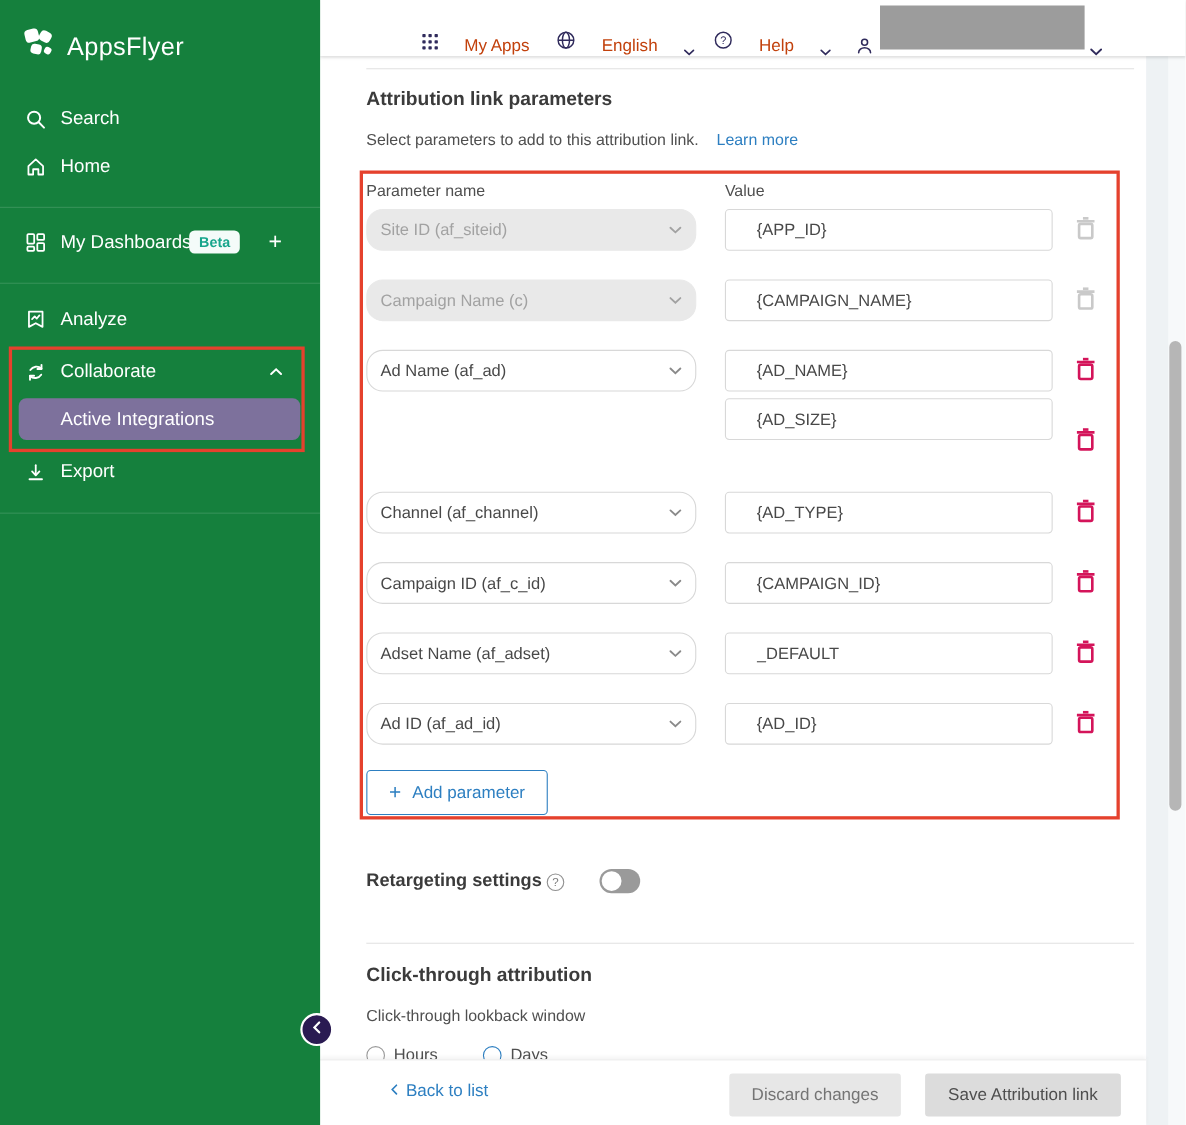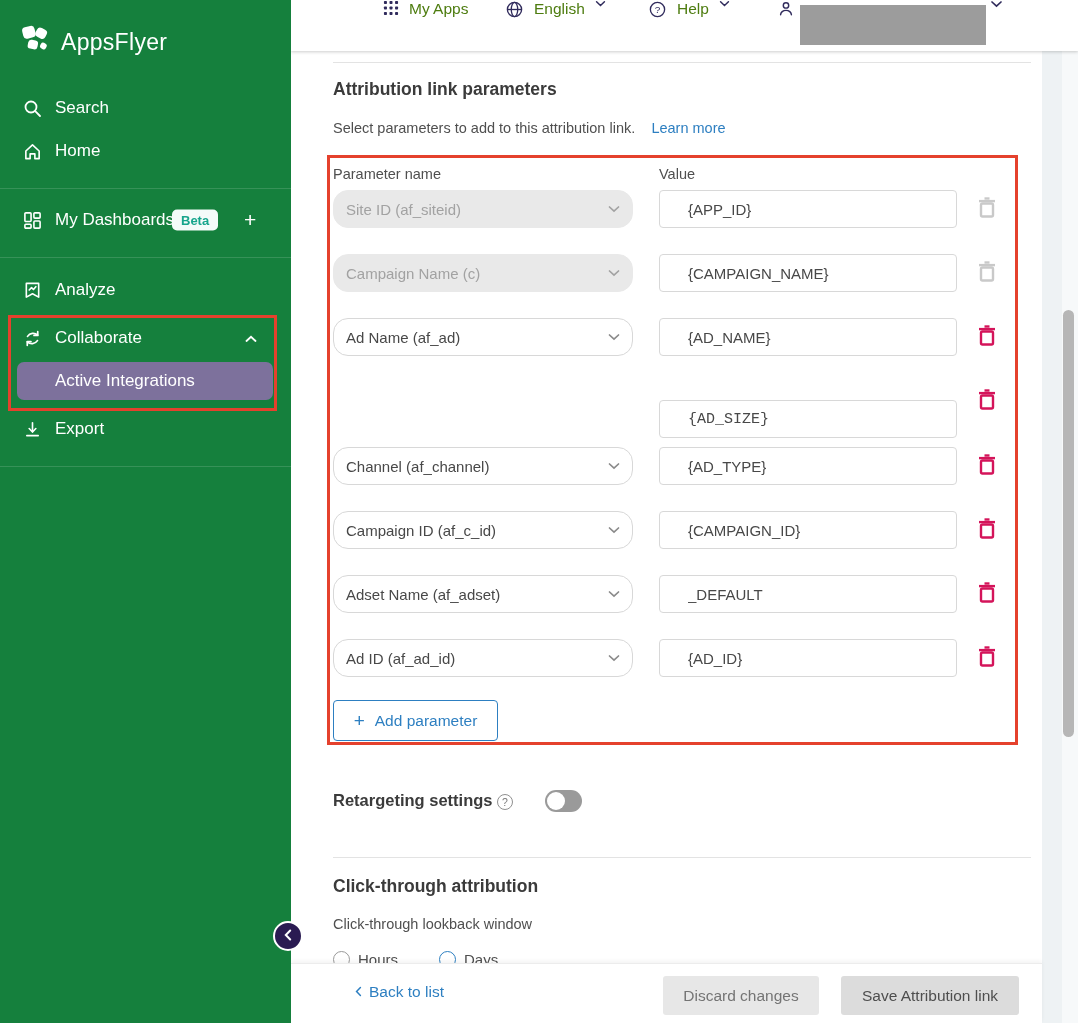--- a/index.html
+++ b/index.html
@@ -16,21 +16,21 @@
   .side-divider { position:absolute; left:0; width:291px; height:1px; background:rgba(255,255,255,.14); }
   .beta-badge { position:absolute; left:172px; top:50%; transform:translateY(-50%); background:#f4fbf9; color:#17a58c; font-size:13px; font-weight:700; padding:3px 9px; border-radius:5px; }
   .side-plus { position:absolute; left:244px; top:50%; transform:translateY(-50%); color:#fff; font-size:21px; font-weight:300; }
   .side-chevron-up { position:absolute; left:245px; top:50%; transform:translateY(-50%); }
   .active-pill { position:absolute; left:17px; top:362px; width:256px; height:38px; background:#7d719c; border-radius:7px; cursor:pointer; }
   .active-pill .side-label { left:38px; }
   .collapse-btn { position:absolute; left:273px; top:921px; width:30px; height:30px; border-radius:50%; background:#2a1b52; border:2px solid #fff; z-index:8; display:flex; align-items:center; justify-content:center; cursor:pointer; }
 
   
   .topbar { position:absolute; left:291px; top:0; width:787px; height:51px; background:#fff; box-shadow:0 1px 3px rgba(60,60,60,.25); z-index:5; color:#302b5c; }
-  .tb-item { position:absolute; top:0; height:51px; display:flex; align-items:flex-start; gap:10px; font-size:15.5px; cursor:pointer; color:#4d7c0f; }
+  .tb-item { position:absolute; top:0; height:51px; display:flex; align-items:flex-end; gap:23px; font-size:15.5px; cursor:pointer; color:#c2410c; }
   .redact-box { position:absolute; left:509px; top:5px; width:186px; height:40px; background:#9c9c9c; }
   .tb-chev { display:flex; align-items:center; }
 
   
   .main { position:absolute; left:291px; top:51px; width:751px; height:972px; background:#fff; }
   .scroll-band { position:absolute; left:1042px; top:51px; width:36px; height:972px; background:#f7f9fa; }
   .scroll-strip { position:absolute; left:1042px; top:51px; width:20px; height:972px; background:#eef2f4; }
   .scroll-thumb { position:absolute; left:1063px; top:310px; width:11px; height:427px; background:#b6b6b6; border-radius:6px; cursor:pointer; }
 
   .hdiv { position:absolute; height:1px; background:#e3e3e3; }
@@ -312,21 +312,21 @@
   </div>
   <input class="val" style="top: 318px;" value="{AD_NAME}">
   <button class="trash" style="top:324px">
     <span><svg width="20" height="23" viewBox="0 0 20 22" fill="none" stroke="currentColor" stroke-width="2.4">
           <rect x="4" y="7" width="12" height="13" rx="1.5"></rect>
           <line x1="2" y1="4.6" x2="18" y2="4.6"></line>
           <rect x="7.5" y="0.8" width="5" height="2.4" fill="currentColor" stroke="none"></rect>
         </svg></span>
   </button>
 
-  <input class="val" style="top: 400px; font-family: Liberation Mono, monospace;" value="{AD_SIZE}">
+  <input class="val" style="top: 362px;" value="{AD_SIZE}">
   <button class="trash" style="top:388px">
     <span><svg width="20" height="23" viewBox="0 0 20 22" fill="none" stroke="currentColor" stroke-width="2.4">
           <rect x="4" y="7" width="12" height="13" rx="1.5"></rect>
           <line x1="2" y1="4.6" x2="18" y2="4.6"></line>
           <rect x="7.5" y="0.8" width="5" height="2.4" fill="currentColor" stroke="none"></rect>
         </svg></span>
   </button>
 
   <div class="dd" style="top:447px">
     <span>Channel (af_channel)</span>

